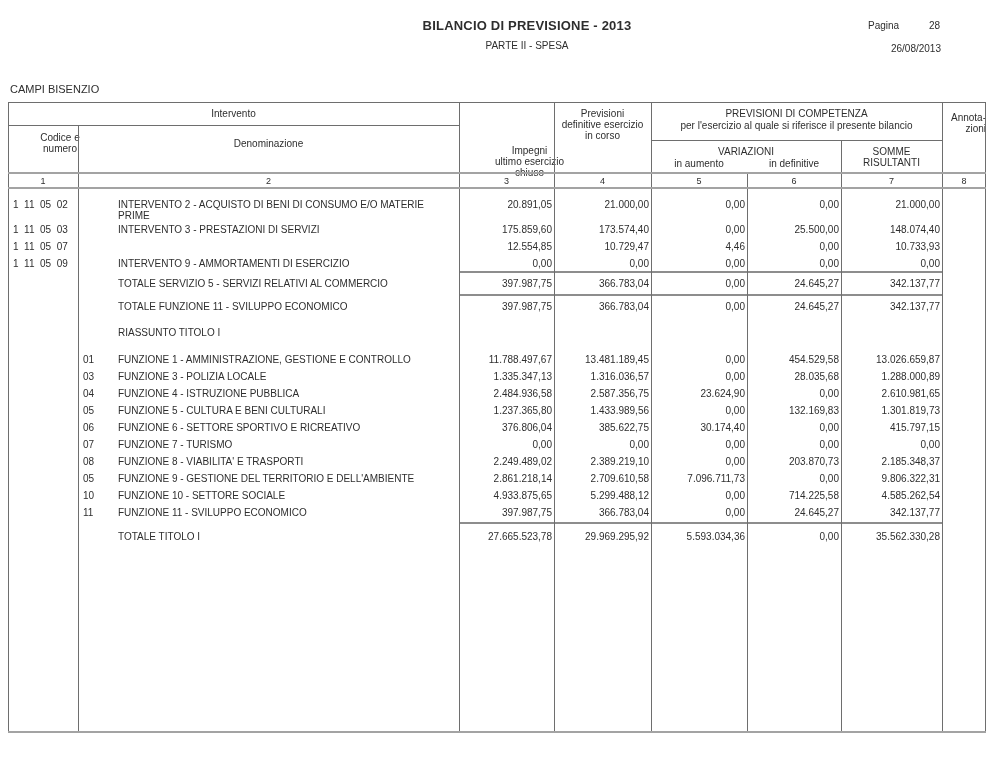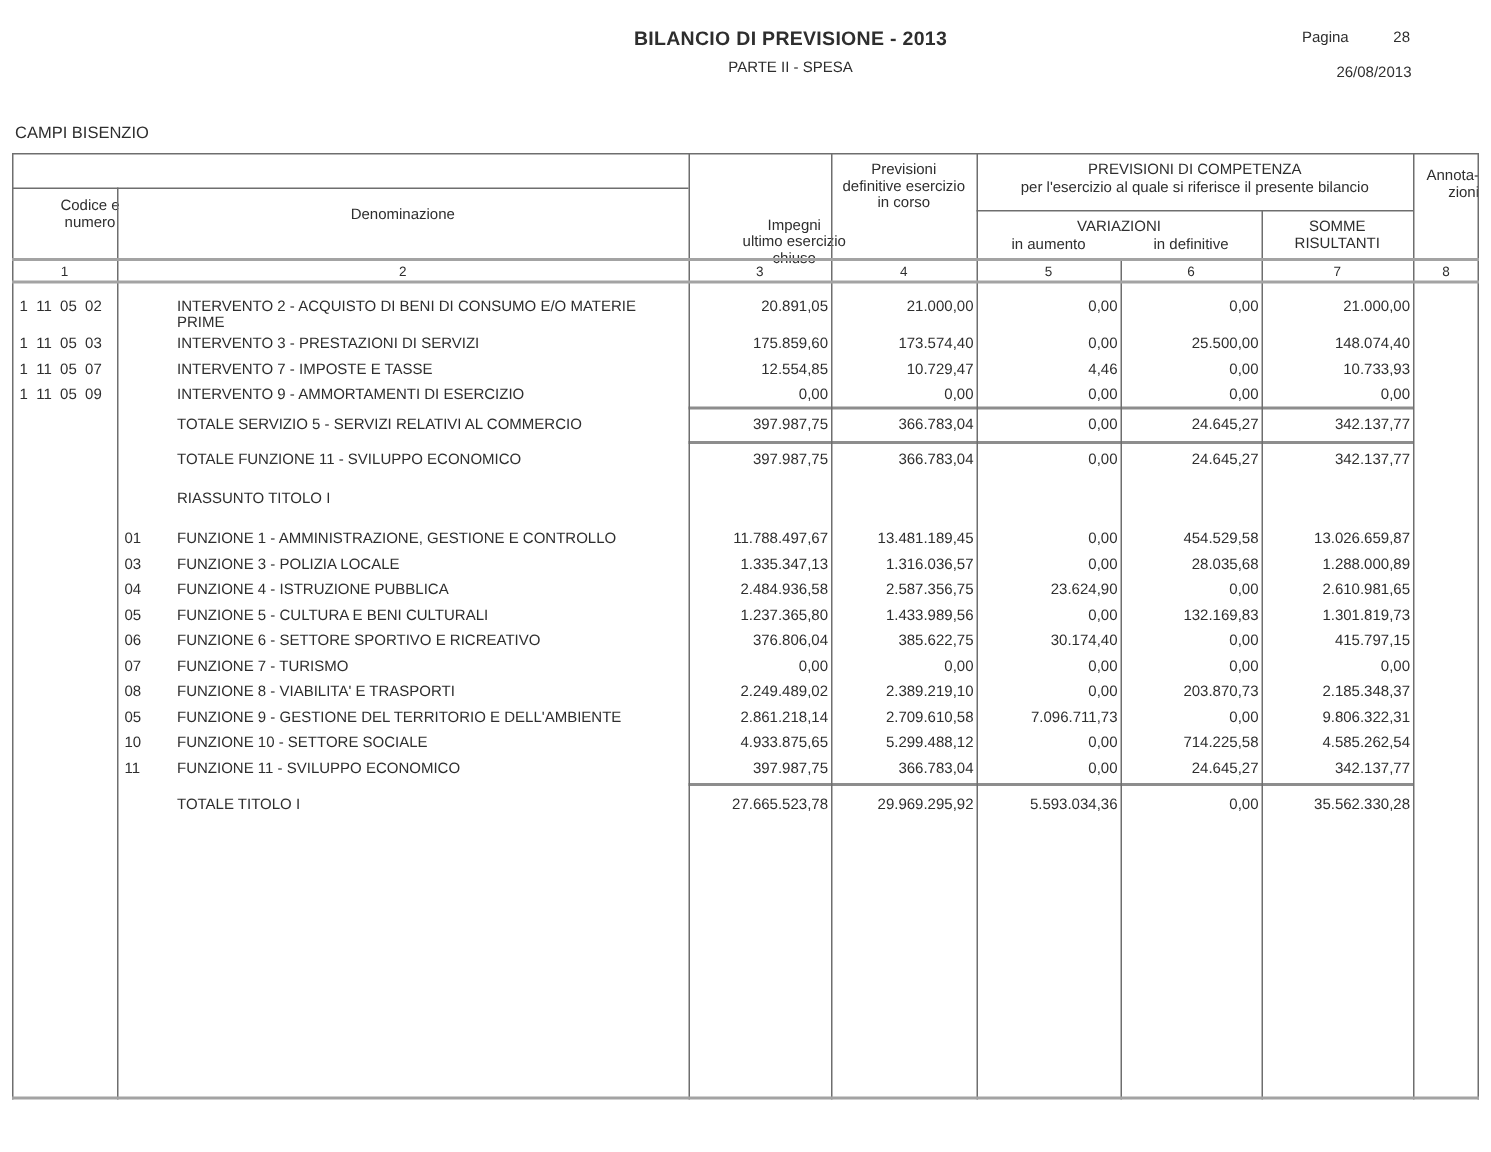--- a/index.html
+++ b/index.html
@@ -88,20 +88,21 @@
 
 <div class="page-title">BILANCIO DI PREVISIONE - 2013</div>
 <div class="page-subtitle">PARTE II - SPESA</div>
 <div class="pagina-label">Pagina</div>
 <div class="pagina-num">28</div>
 <div class="report-date">26/08/2013</div>
 <div class="entity-name">CAMPI BISENZIO</div>
 
 <div class="tbl">
 
+  <div class="hc hc-intervento">Intervento</div>
   <div class="hc hc-codice">Codice e
 numero</div>
   <div class="hc hc-denominazione">Denominazione</div>
   <div class="hc hc-impegni">Impegni
 ultimo esercizio
 chiuso</div>
   <div class="hc hc-previsioni">Previsioni
 definitive esercizio
 in corso</div>
   <div class="hc hc-comp-title">PREVISIONI DI COMPETENZA</div>
@@ -138,21 +139,20 @@
         <div class="cell code1">1  11  05  03</div>
         <div class="cell label">INTERVENTO 3 - PRESTAZIONI DI SERVIZI</div>
         <div class="cell v v0">175.859,60</div>
         <div class="cell v v1">173.574,40</div>
         <div class="cell v v2">0,00</div>
         <div class="cell v v3">25.500,00</div>
         <div class="cell v v4">148.074,40</div>
       </div>
       <div class="row row-item">
         <div class="cell code1">1  11  05  07</div>
-        <div class="cell label">INTERVENTO 7 - IMPOSTE E TASSE</div>
         <div class="cell v v0">12.554,85</div>
         <div class="cell v v1">10.729,47</div>
         <div class="cell v v2">4,46</div>
         <div class="cell v v3">0,00</div>
         <div class="cell v v4">10.733,93</div>
       </div>
       <div class="row row-item">
         <div class="cell code1">1  11  05  09</div>
         <div class="cell label">INTERVENTO 9 - AMMORTAMENTI DI ESERCIZIO</div>
         <div class="cell v v0">0,00</div>

